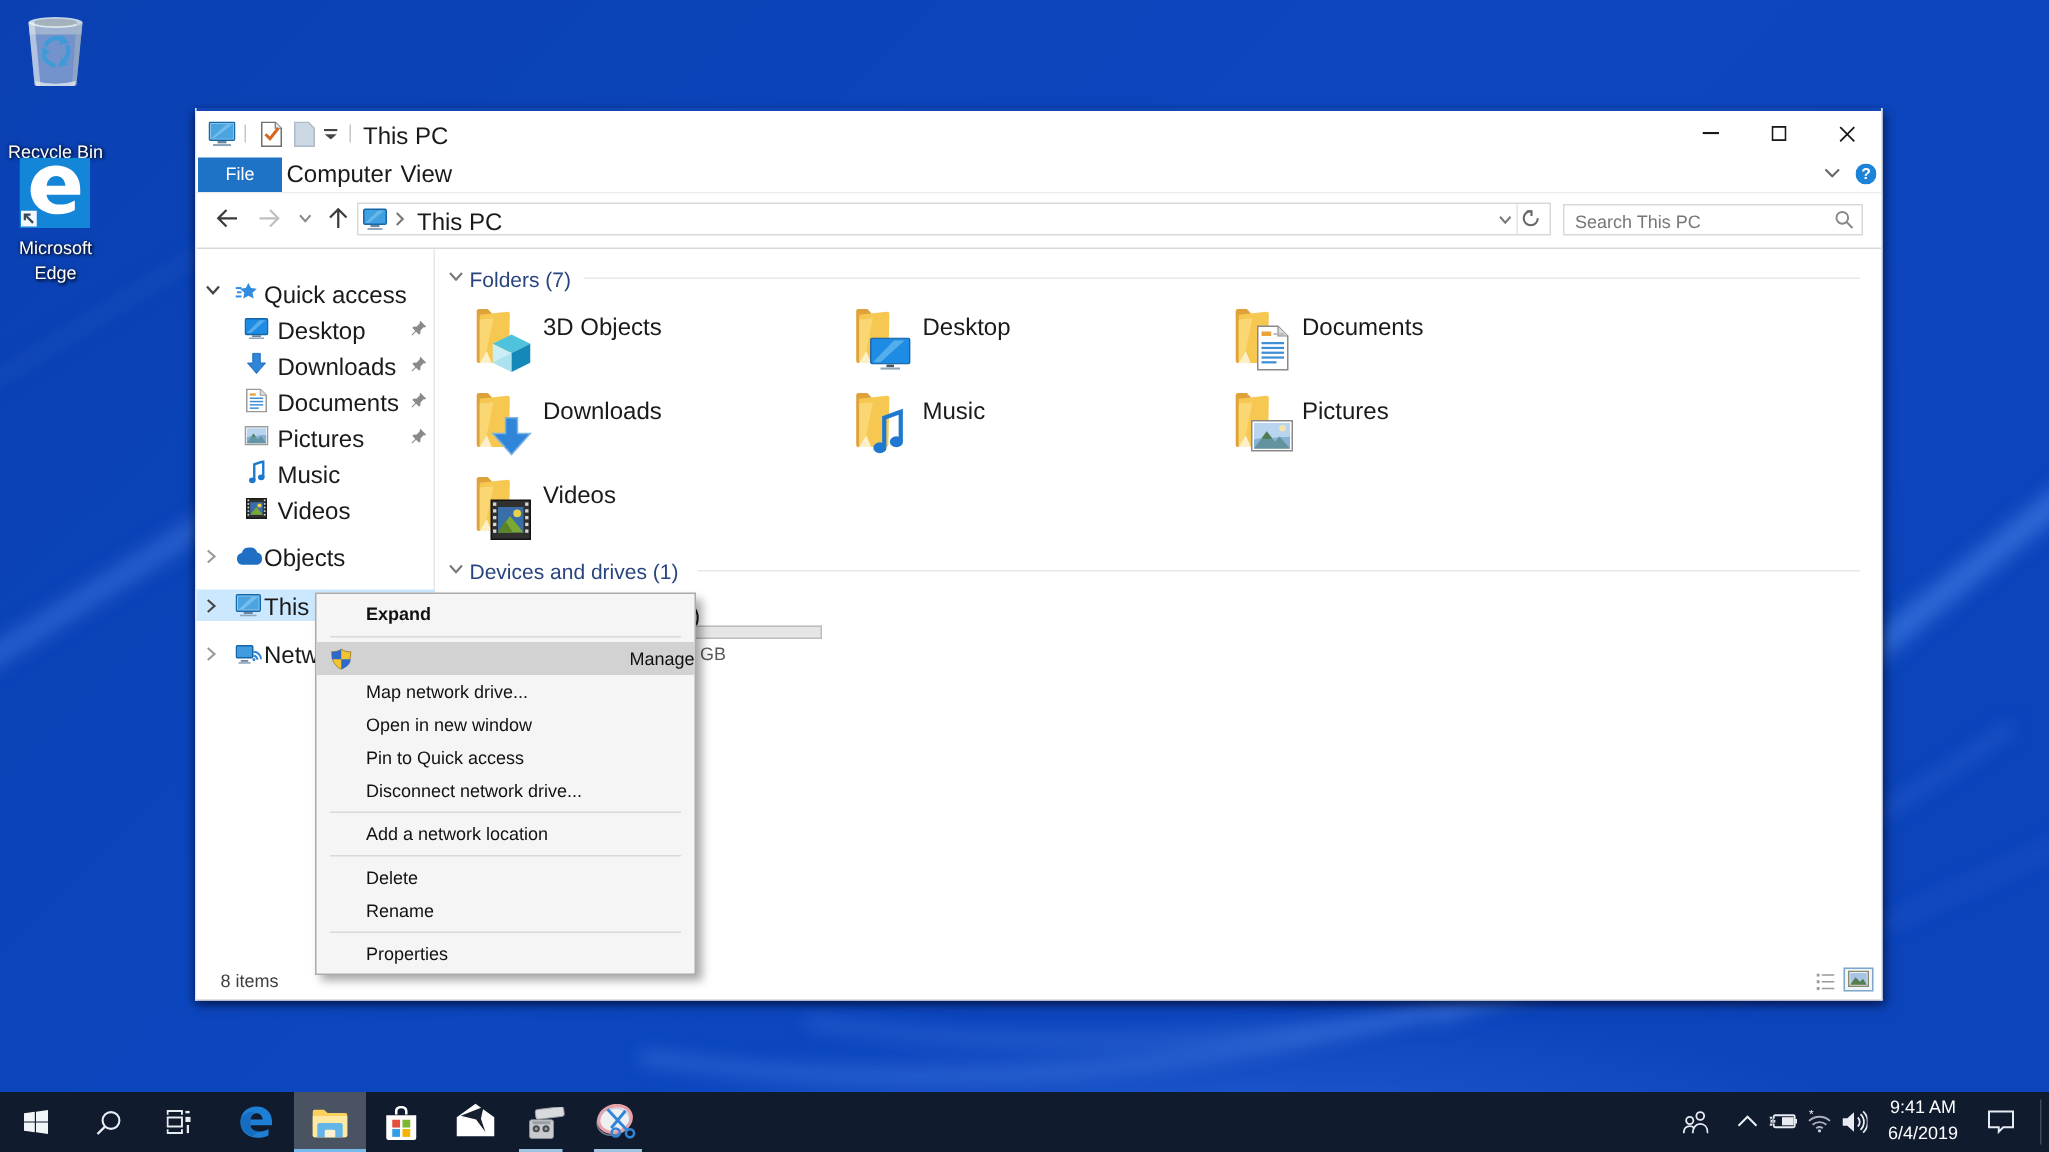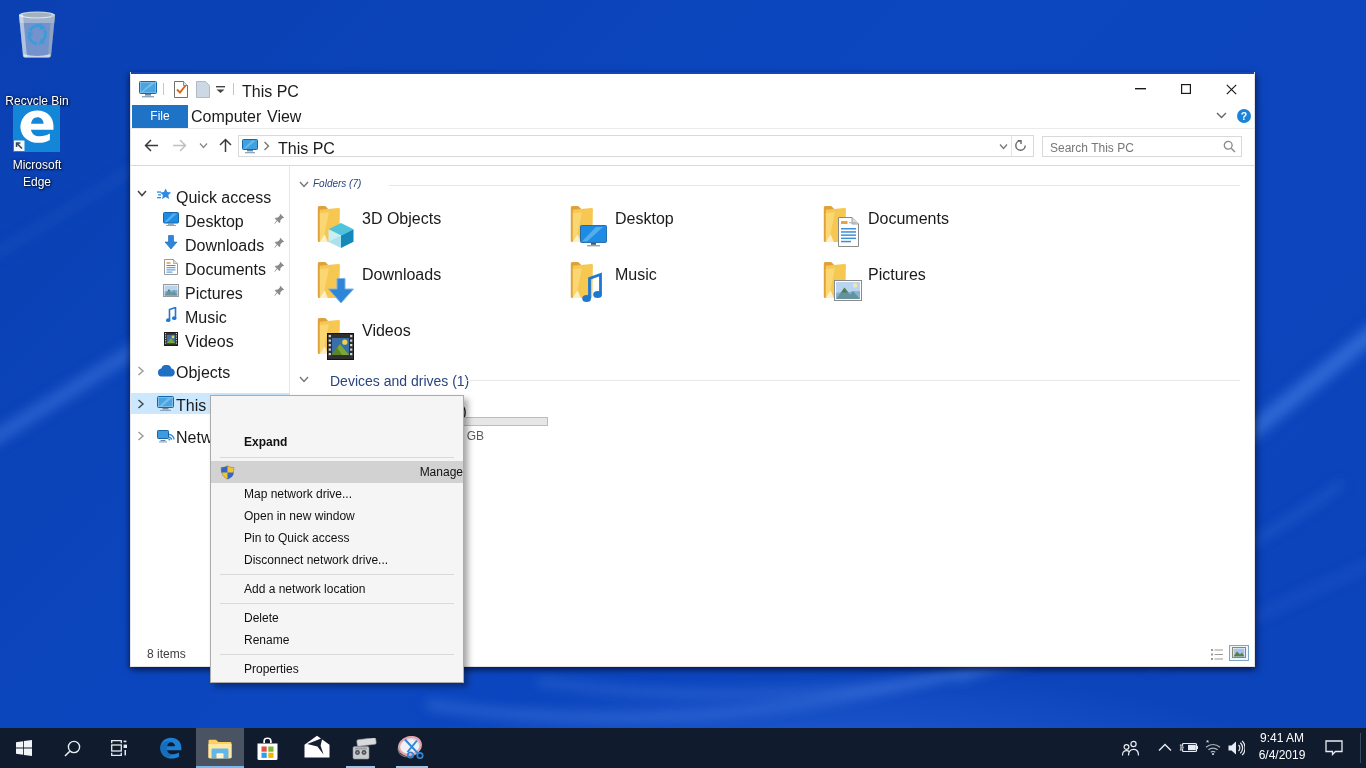--- a/index.html
+++ b/index.html
@@ -23,21 +23,21 @@
   #filetab { left:1px; top:33px; width:56px; height:23px; background:#1e73c6; color:#fff; font-size:12px; text-align:center; line-height:23px; }
   #toolbar { left:0; top:57px; width:1123px; height:37px; background:#fff; border-bottom:1px solid #d9d9d9; }
   .tbox { background:#fff; border:1px solid #d9d9d9; }
   #navpane { left:0; top:94px; width:159px; height:475px; background:#fff; border-right:1px solid #e6e6e6; }
   #statusbar { left:0; top:569px; width:1123px; height:24px; background:#fff; }
 
   
   #ctx { left:210px; top:395px; width:254px; background:#f5f5f5; border:1px solid #ababab;
          box-shadow:4px 4px 6px rgba(0,0,0,.35); padding:2px 0; }
   .mi { position:relative; height:22px; line-height:22px; font-size:12px; color:#111; padding-left:33px; }
-  .mi.first { height:23px; line-height:23px; font-weight:bold;margin-top:33px; }
+  .mi.first { height:23px; line-height:23px; font-weight:bold; }
   .msep { height:1px; background:#d9d9d9; margin:3px 9px 3px 9px; }
 
   
   #taskbar { left:0; top:728px; width:1366px; height:40px; background:#101b2e; }
   .tund { position:absolute; bottom:0; height:2px; background:#76b9ed; }
   .clock { color:#fff; font-size:12px; text-align:center; line-height:13px; }
 </style>
 </head>
 <body>
 
@@ -322,21 +322,21 @@
       <use href="#pinsym"></use>
     </svg>
   <svg class="abs" style="left:143px;top:213px;" width="11" height="11" viewBox="0 0 11 11">
       <use href="#pinsym"></use>
     </svg>
   <div id="content" class="abs" style="left:160px;top:94px;width:962px;height:475px;background:#fff;"></div>
 
   <svg class="abs" style="left:168px;top:109px;" width="10" height="7" viewBox="0 0 10 7">
       <path d="M1,1 L5,5.5 L9,1" fill="none" stroke="#777" stroke-width="1.4"></path>
     </svg>
-  <div class="abs" style="left:182px;top:106px;font-size:10px;color:#29457f;font-style:italic;">Folders (7)</div>
+  <div class="abs" style="left:182px;top:106px;font-size:14px;color:#29457f;">Folders (7)</div>
   <div class="abs" style="left:258px;top:113px;width:851px;height:1px;background:#e8e8e8;"></div>
 
   <svg class="abs" style="left:186px;top:132px;" width="40" height="44" viewBox="0 0 40 44">
       <use href="#foldersym"></use>
     <g transform="translate(11,19)">
       <path d="M13,0 L25.5,6.2 L13,12.4 L0.5,6.2 Z" fill="#4fc3dc"></path>
       <path d="M0.5,6.2 L13,12.4 L13,25 L0.5,18.8 Z" fill="#c9eef5"></path>
       <path d="M25.5,6.2 L13,12.4 L13,25 L25.5,18.8 Z" fill="#1488b8"></path>
       <path d="M0.5,18.8 L13,25 L13,12.4 Z" fill="#9adbe8" opacity="0.6"></path>
     </g>
@@ -420,21 +420,21 @@
           <rect x="23.1" y="15.5" width="2.2" height="2.2"></rect>
           <rect x="23.1" y="20" width="2.2" height="2.2"></rect>
       </g>
     </g>
   </svg>
   <div class="abs ui" style="left:231px;top:250px;">Videos</div>
 
   <svg class="abs" style="left:168px;top:304px;" width="10" height="7" viewBox="0 0 10 7">
       <path d="M1,1 L5,5.5 L9,1" fill="none" stroke="#777" stroke-width="1.4"></path>
     </svg>
-  <div class="abs" style="left:182px;top:301px;font-size:14px;color:#29457f;margin-left:17px;">Devices and drives (1)</div>
+  <div class="abs" style="left:182px;top:301px;font-size:14px;color:#29457f;">Devices and drives (1)</div>
   <div class="abs" style="left:334px;top:308px;width:775px;height:1px;background:#e8e8e8;"></div>
 
   <svg class="abs" style="left:186px;top:331px;" width="40" height="34" viewBox="0 0 40 34">
     <rect x="2" y="8" width="36" height="16" rx="2" fill="#d8dce0" stroke="#9aa0a6"></rect>
     <rect x="2" y="20" width="36" height="8" rx="2" fill="#c2c8ce" stroke="#9aa0a6"></rect>
     <circle cx="31" cy="24" r="1.6" fill="#7de37d"></circle>
   </svg>
   <div class="abs ui" style="left:231px;top:331px;">Local Disk (C:)</div>
   <div class="abs" style="left:231px;top:345px;width:186px;height:9px;background:#e6e6e6;border:1px solid #bcbcbc;">
     <div style="width:64px;height:7px;background:#26a0da;"></div>

